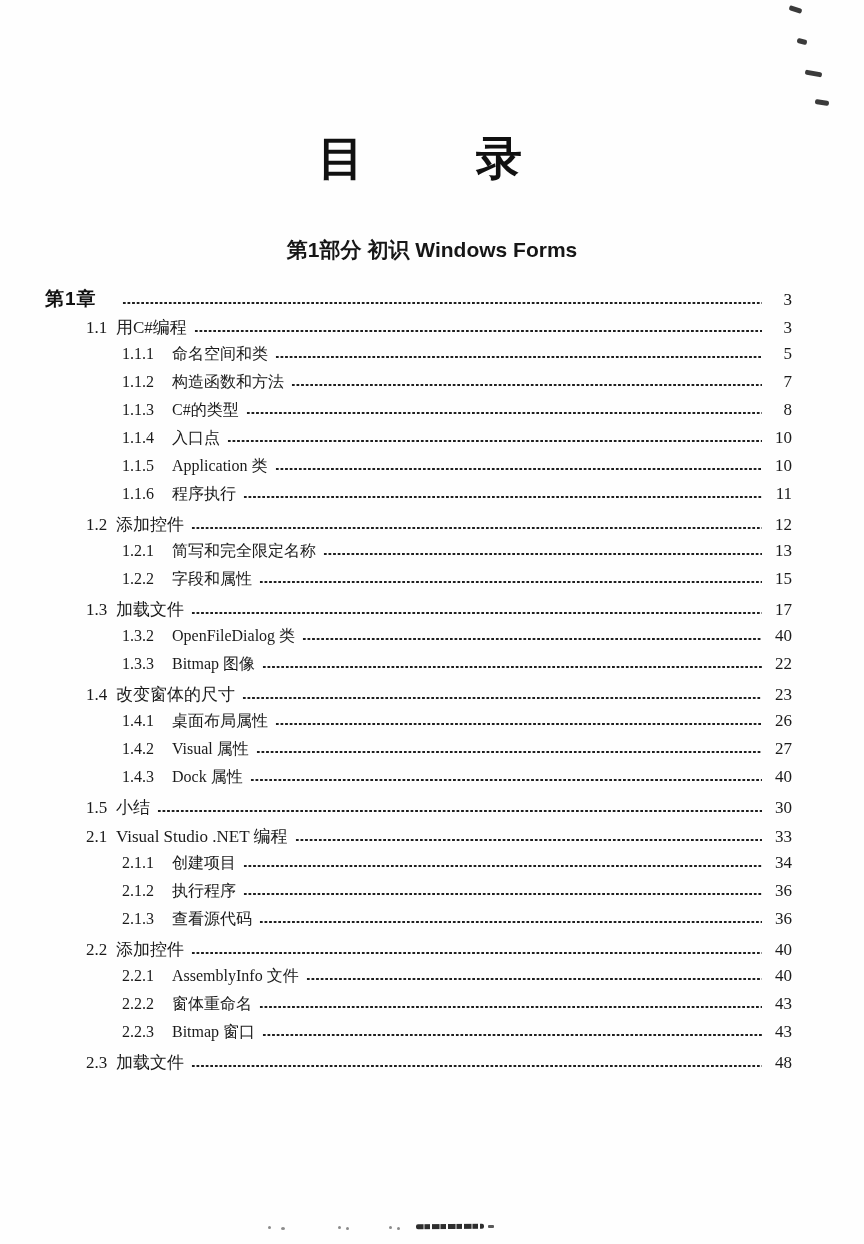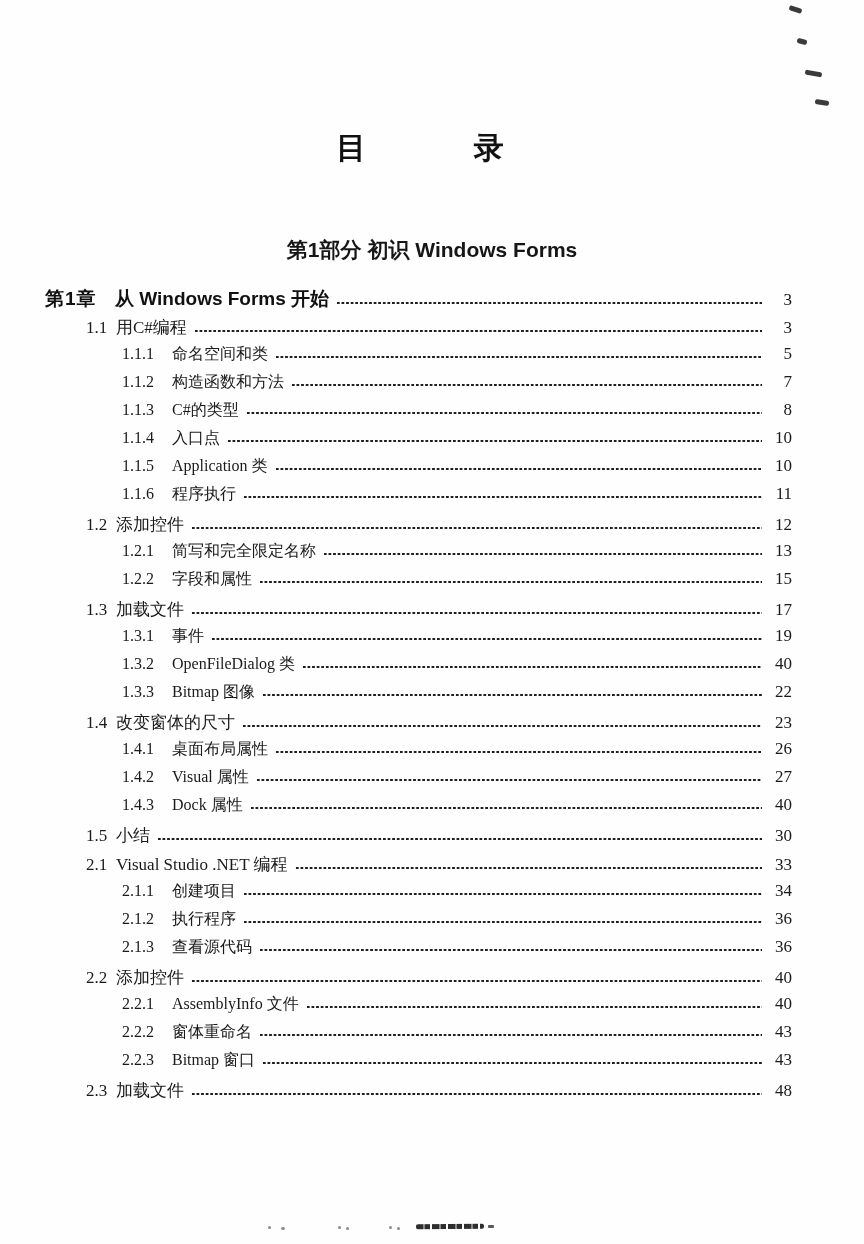--- a/index.html
+++ b/index.html
@@ -12,21 +12,21 @@
     overflow:hidden;
     color:#1a1a1a;
     font-family:"Liberation Serif","DejaVu Serif",serif;
   }
   
   .doc-title{
     position:absolute;top:128px;left:0;width:840px;
     text-align:center;
     font-family:"Liberation Sans","DejaVu Sans",sans-serif;
     font-weight:900;
-    font-size:30px;
+    font-size:46px;
     letter-spacing:0;
     color:#111;
   }
   .doc-title .tchar{display:inline-block;}
   .doc-title .tchar + .tchar{margin-left:99px;}
   .part-heading{
     position:absolute;top:236px;left:0;width:864px;
     text-align:center;
     font-family:"Liberation Sans","DejaVu Sans",sans-serif;
     font-weight:bold;
@@ -115,21 +115,20 @@
     <span class="tchar">录</span>
   </div>
 
   <div class="part-heading">
     <span class="part-num">第1部分</span><span class="part-title">初识 Windows Forms</span>
   </div>
 
   <div class="toc">
       <div class="toc-row chapter">
       <span class="num">第1章</span>
-      <span class="title">从 Windows Forms 开始</span>
       <span class="leader"></span>
       <span class="pageno">3</span>
     </div>
       <div class="toc-row section">
       <span class="num">1.1</span>
       <span class="title">用C#编程</span>
       <span class="leader"></span>
       <span class="pageno">3</span>
     </div>
       <div class="toc-row subsection">
@@ -184,26 +183,20 @@
       <span class="num">1.2.2</span>
       <span class="title">字段和属性</span>
       <span class="leader"></span>
       <span class="pageno">15</span>
     </div>
       <div class="toc-row section">
       <span class="num">1.3</span>
       <span class="title">加载文件</span>
       <span class="leader"></span>
       <span class="pageno">17</span>
-    </div>
-      <div class="toc-row subsection">
-      <span class="num">1.3.1</span>
-      <span class="title">事件</span>
-      <span class="leader"></span>
-      <span class="pageno">19</span>
     </div>
       <div class="toc-row subsection">
       <span class="num">1.3.2</span>
       <span class="title">OpenFileDialog 类</span>
       <span class="leader"></span>
       <span class="pageno">40</span>
     </div>
       <div class="toc-row subsection">
       <span class="num">1.3.3</span>
       <span class="title">Bitmap 图像</span>

